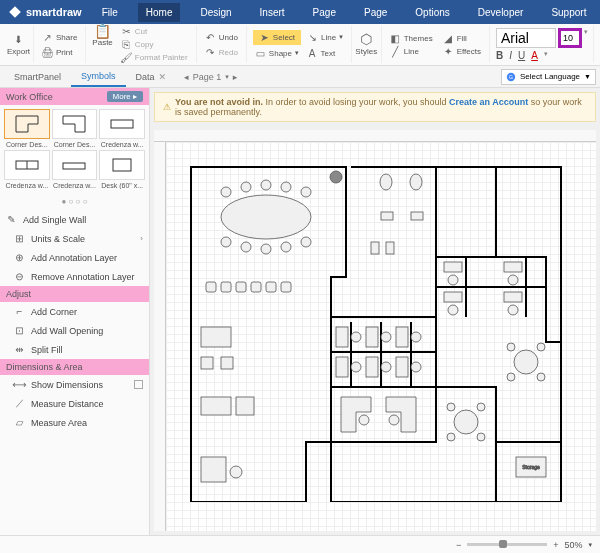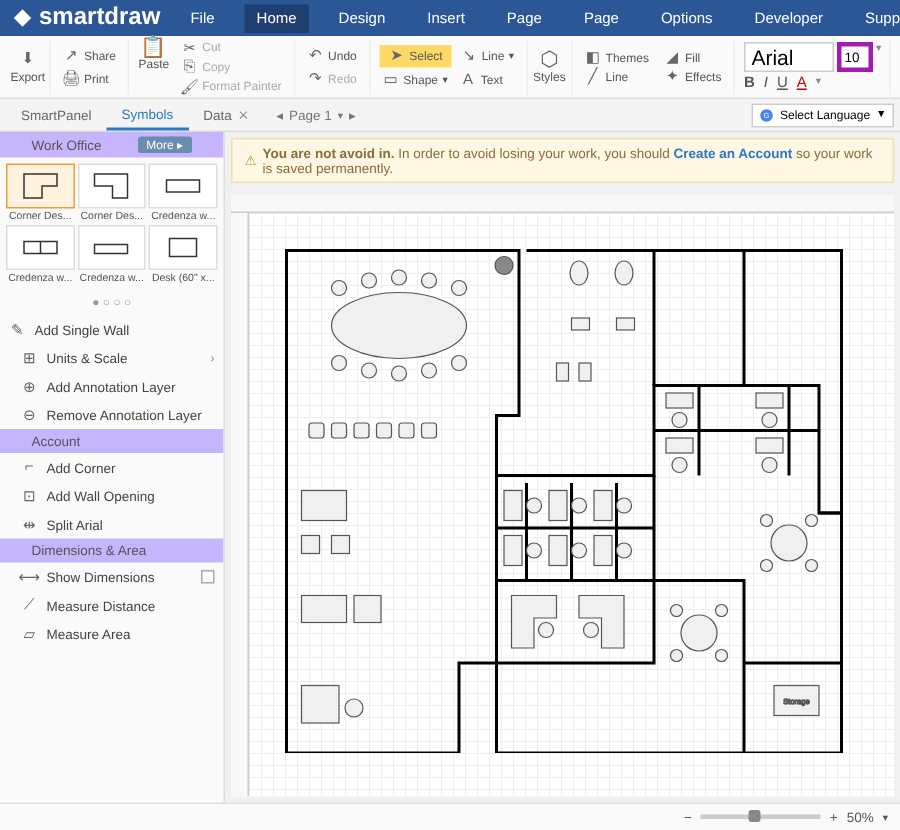--- a/index.html
+++ b/index.html
@@ -1,18 +1,18 @@
 <!DOCTYPE html>
 <html><head>
 <meta charset="utf-8">
 <style>
 * { margin: 0; padding: 0; box-sizing: border-box; font-family: Arial, sans-serif; }
 body { width: 600px; height: 553px; overflow: hidden; background: #f5f5f5; font-size: 10px; }
 .menubar { background: #2b5797; color: #fff; height: 24px; display: flex; align-items: center; padding: 0 8px; }
-.logo { display: flex; align-items: center; gap: 4px; font-size: 16px; font-weight: bold; margin-right: 12px; }
+.logo { display: flex; align-items: center; gap: 4px; font-size: 11px; font-weight: bold; margin-right: 12px; }
 .logo-icon { width: 14px; height: 14px; }
 .menu-items { display: flex; gap: 12px; }
 .menu-item { padding: 4px 8px; font-size: 10px; cursor: pointer; }
 .menu-item.active { background: #1e3f6f; }
 .buy-btn { background: #f0ad4e; color: #333; padding: 3px 28px; font-size: 10px; margin-left: 8px; cursor: pointer; border-radius: 2px; }
 .spacer { flex: 1; }
 .help-icons { display: flex; gap: 10px; font-size: 12px; }
 .ribbon { background: #fafafa; border-bottom: 1px solid #ddd; height: 42px; display: flex; padding: 2px 4px; }
 .ribbon-group { display: flex; flex-direction: column; padding: 0 6px; border-right: 1px solid #eee; font-size: 8px; color: #555; justify-content: center; gap: 2px; }
 .ribbon-btn { display: flex; align-items: center; gap: 3px; cursor: pointer; padding: 1px 2px; white-space: nowrap; }
@@ -24,21 +24,21 @@
 .font-fmt { display: flex; gap: 6px; font-size: 10px; }
 .doctabs { background: #f4f4f4; border-bottom: 1px solid #ddd; height: 22px; display: flex; align-items: center; padding: 0 4px; font-size: 9px; }
 .doctab { padding: 4px 10px; cursor: pointer; color: #666; }
 .doctab.active { color: #2b78c4; border-bottom: 2px solid #2b78c4; }
 .doctab .close { margin-left: 4px; color: #999; }
 .page-nav { display: flex; align-items: center; gap: 4px; margin-left: 8px; color: #777; }
 .lang-select { border: 1px solid #ccc; padding: 2px 4px; font-size: 8px; display: flex; align-items: center; gap: 4px; background: #fff; }
 .gicon { width: 10px; height: 10px; }
 .main { display: flex; height: calc(553px - 24px - 42px - 22px - 18px); }
 .sidebar { width: 150px; background: #fafafa; border-right: 1px solid #ddd; overflow-y: auto; }
-.panel-hdr { background: #c4b5fd; padding: 3px 21px; font-size: 9px; color: #555; display: flex; align-items: center; justify-content: space-between; }
+.panel-hdr { background: #f9a8d4; padding: 3px 6px; font-size: 9px; color: #555; display: flex; align-items: center; justify-content: space-between; }
 .more-btn { background: #6a8caf; color: #fff; padding: 1px 6px; font-size: 8px; border-radius: 2px; }
 .symbols-grid { display: grid; grid-template-columns: repeat(3, 1fr); gap: 2px; padding: 4px; }
 .sym-item { text-align: center; font-size: 7px; color: #555; cursor: pointer; }
 .sym-thumb { height: 30px; border: 1px solid #ddd; background: #fff; margin-bottom: 2px; display: flex; align-items: center; justify-content: center; }
 .sym-item.selected .sym-thumb { border: 1px solid #e8a13a; background: #fff3e0; }
 .sym-label { white-space: nowrap; overflow: hidden; text-overflow: ellipsis; }
 .scroll-dots { text-align: center; padding: 4px; color: #999; font-size: 8px; }
 .side-tool { padding: 4px 6px; font-size: 9px; color: #444; display: flex; align-items: center; gap: 6px; cursor: pointer; }
 .side-tool.indent { padding-left: 14px; }
 .side-tool .chev { margin-left: auto; color: #888; font-size: 8px; }
@@ -293,32 +293,32 @@
         <span class="chev">›</span>
       </div>
     <div class="side-tool indent">
         <span class="tool-icon">⊕</span>
         <span>Add Annotation Layer</span>
       </div>
     <div class="side-tool indent">
         <span class="tool-icon">⊖</span>
         <span>Remove Annotation Layer</span>
       </div>
-    <div class="panel-hdr">Account</div>
+    <div class="panel-hdr">Adjust</div>
     <div class="side-tool indent">
         <span class="tool-icon">⌐</span>
         <span>Add Corner</span>
       </div>
     <div class="side-tool indent">
         <span class="tool-icon">⊡</span>
         <span>Add Wall Opening</span>
       </div>
     <div class="side-tool indent">
         <span class="tool-icon">⇹</span>
-        <span>Split Arial</span>
+        <span>Split Fill</span>
       </div>
     <div class="panel-hdr">Dimensions &amp; Area</div>
     <div class="side-tool indent">
         <span class="tool-icon">⟷</span>
         <span>Show Dimensions</span>
         <span class="chk"></span>
       </div>
     <div class="side-tool indent">
         <span class="tool-icon">⟋</span>
         <span>Measure Distance</span>

